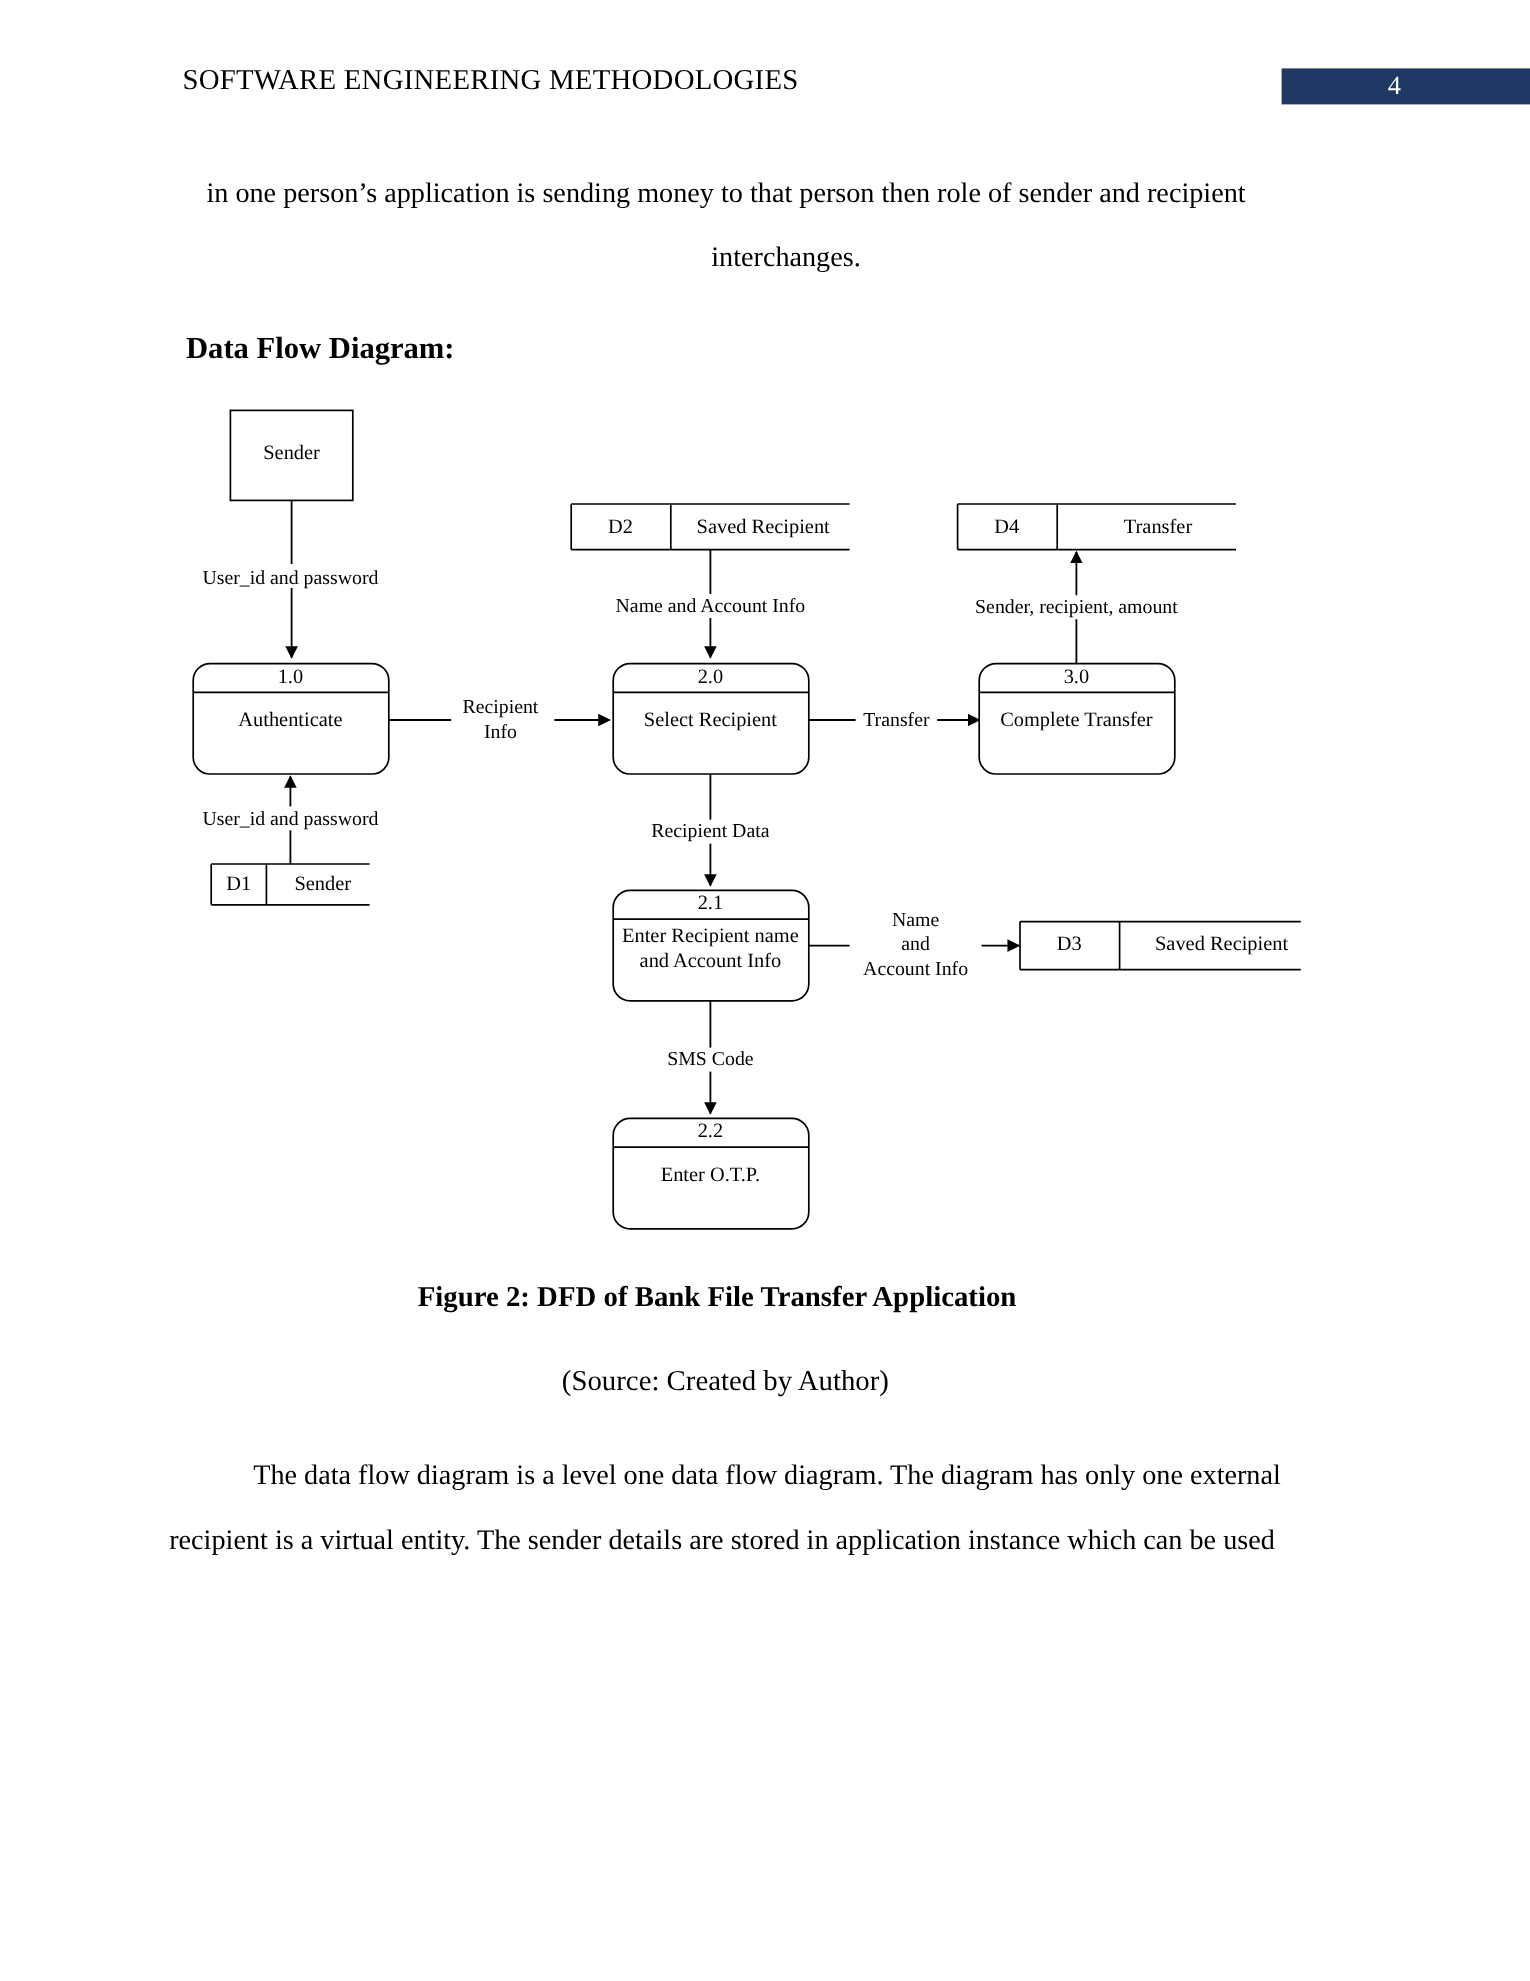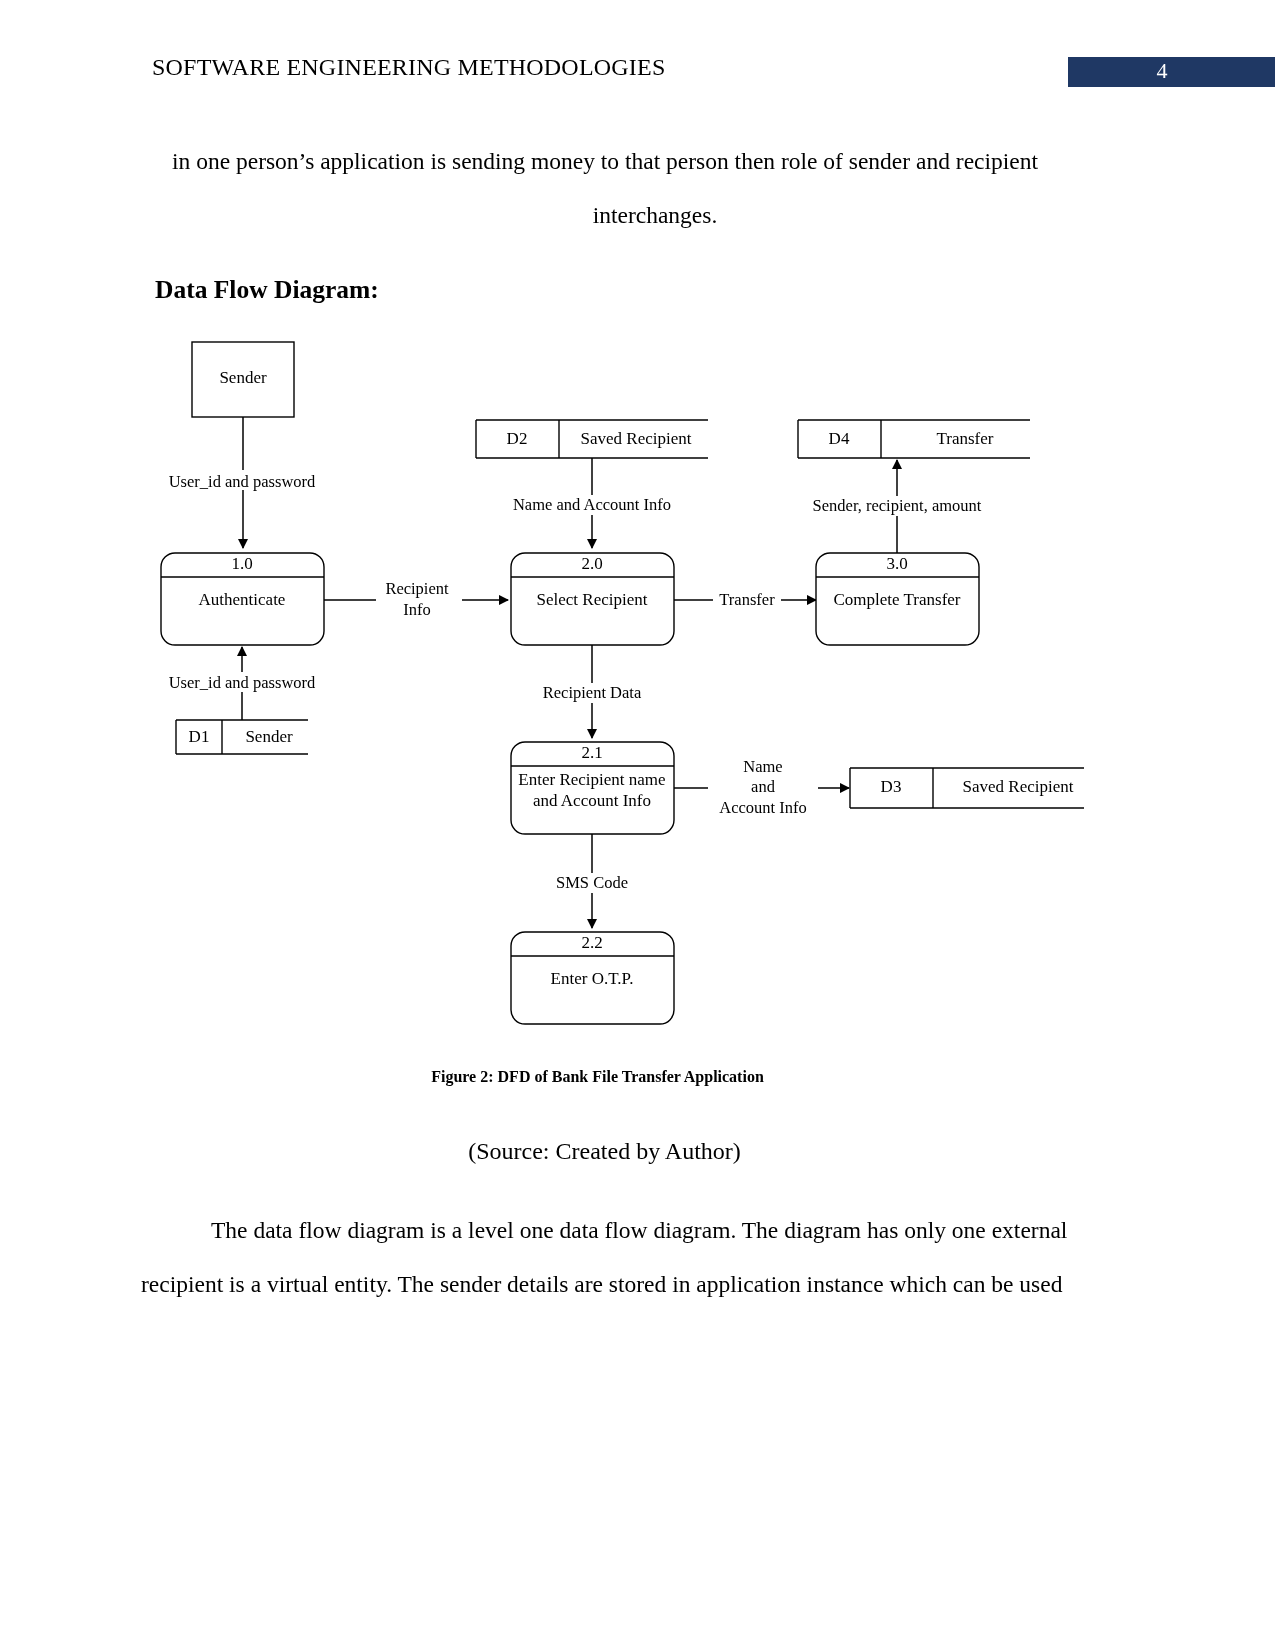--- a/index.html
+++ b/index.html
@@ -74,21 +74,21 @@
     font-size: 25.5px;
     font-weight: bold;
   }
 
   .fig-caption {
     position: absolute;
     left: 0;
     top: 1068px;
     width: 1195px;
     text-align: center;
-    font-size: 16px;
+    font-size: 24px;
     font-weight: bold;
   }
   .fig-source {
     position: absolute;
     left: 0;
     top: 1138px;
     width: 1209px;
     text-align: center;
     font-size: 24px;
   }

